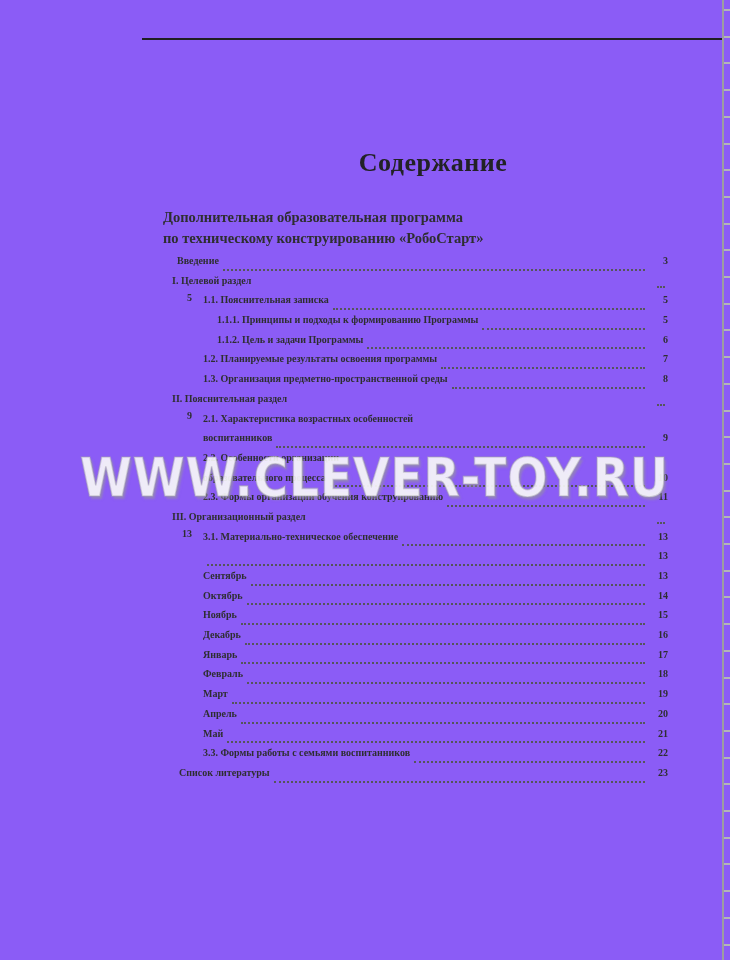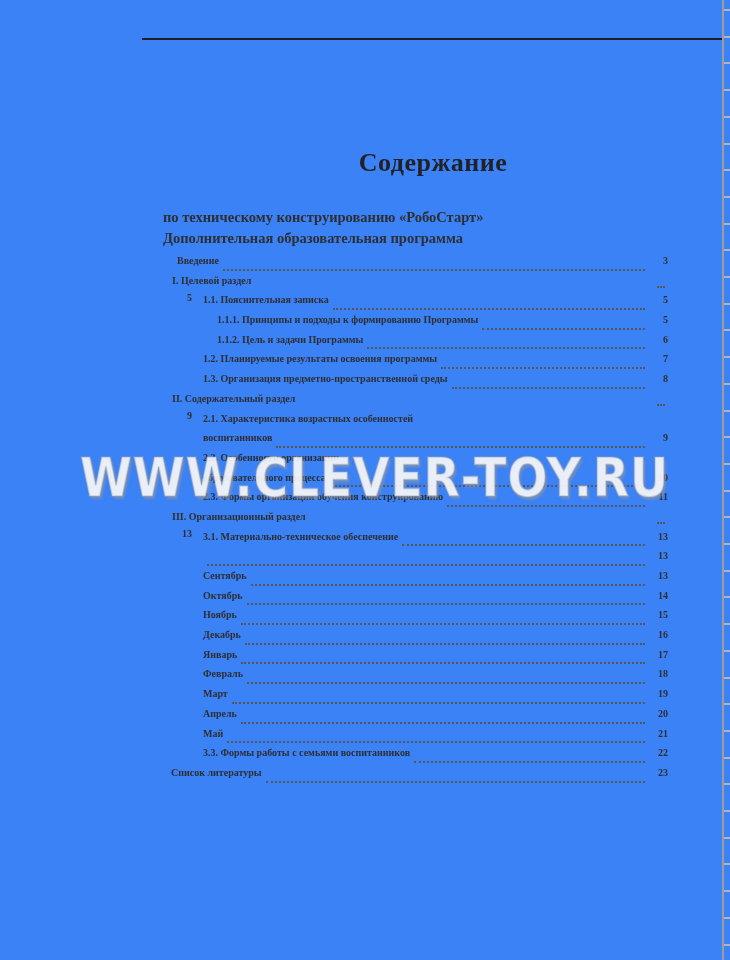--- a/index.html
+++ b/index.html
@@ -4,21 +4,21 @@
 <style>
   html,body{margin:0;padding:0;}
   body{
     width:730px;height:960px;
     background:#f4f4f4;
     font-family:"Liberation Serif","DejaVu Serif",serif;
   }
   .page{
     position:relative;
     width:730px;height:960px;
-    background:#3b82f6;
+    background:#8b5cf6;
     overflow:hidden;
   }
   
   .top-rule{
     position:absolute;left:142px;top:38px;width:581px;height:2px;
     background:#1f1f23;
   }
   
   .edge-line{
     position:absolute;left:722px;top:0;width:2px;height:960px;
@@ -54,21 +54,21 @@
   }
   .row .lbl{flex:0 0 auto;}
   .row .leader{
     flex:1 1 auto;
     border-bottom:2px dotted #55555a;
     align-self:flex-end;
     margin:0 3px 4px 4px;
     min-width:8px;
   }
   .row .pg{flex:0 0 auto;min-width:20px;text-align:right;}
-  .lvl0{margin-left:8px;}
+  .lvl0{margin-left:16px;}
   .lvl1{margin-left:9px;flex-direction:column;}
   .lvl2{margin-left:14px;}
   .lvl3{margin-left:40px;}
   .lvl4{margin-left:54px;}
   .watermark{
     position:absolute;left:80px;top:442px;width:600px;height:72px;
     line-height:72px;
     font-family:"DejaVu Sans","Liberation Sans",sans-serif;
     font-weight:800;font-size:47px;letter-spacing:1px;
     white-space:nowrap;
@@ -84,22 +84,22 @@
 </head>
 <body>
 
 <div class="page">
 
   <div class="top-rule"></div>
 
   <div class="doc-title">Содержание</div>
 
   <div class="toc-block">
+    <div class="hdr">Дополнительная образовательная программа</div>
     <div class="hdr">по техническому конструированию «РобоСтарт»</div>
-    <div class="hdr">Дополнительная образовательная программа</div>
     <div class="rows" id="toc-rows">
         <div class="row lvl2">
     <span class="lbl">Введение</span>
     <span class="leader"></span>
     <span class="pg">3</span>
   </div>
         <div class="row lvl1">
     <span class="lbl">I. Целевой раздел</span>
     <span class="leader"></span>
     <span class="pg">5</span>
@@ -123,21 +123,21 @@
     <span class="lbl">1.2. Планируемые результаты освоения программы</span>
     <span class="leader"></span>
     <span class="pg">7</span>
   </div>
         <div class="row lvl3">
     <span class="lbl">1.3. Организация предметно-пространственной среды</span>
     <span class="leader"></span>
     <span class="pg">8</span>
   </div>
         <div class="row lvl1">
-    <span class="lbl">II. Содержательный раздел</span>
+    <span class="lbl">II. Пояснительная раздел</span>
     <span class="leader"></span>
     <span class="pg">9</span>
   </div>
         <div class="row lvl3">
     <span class="lbl">2.1. Характеристика возрастных особенностей</span>
 
   </div>
         <div class="row lvl3">
     <span class="lbl">воспитанников</span>
     <span class="leader"></span>

